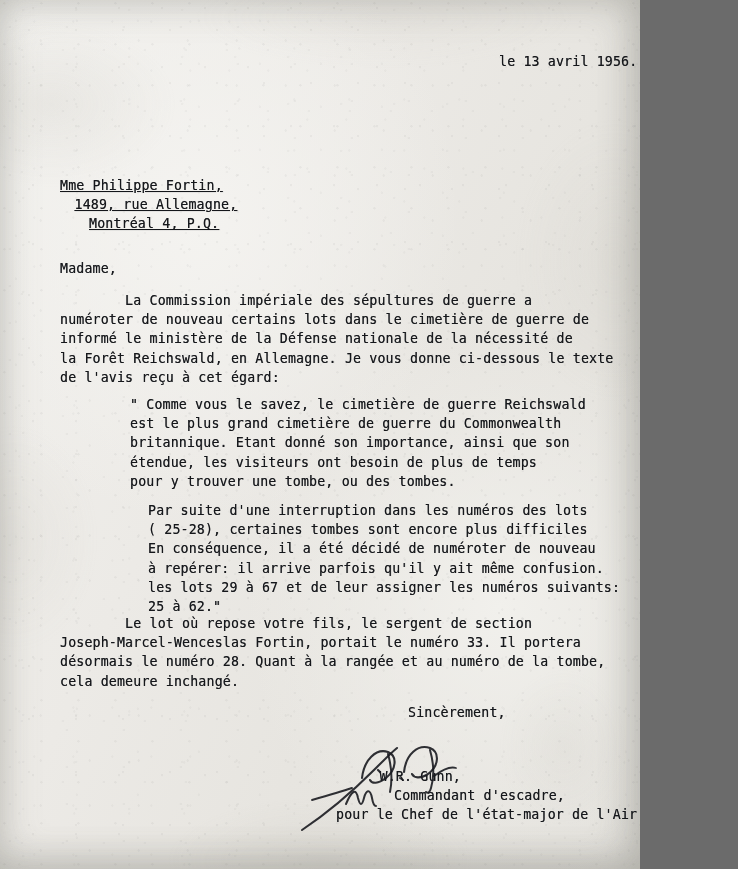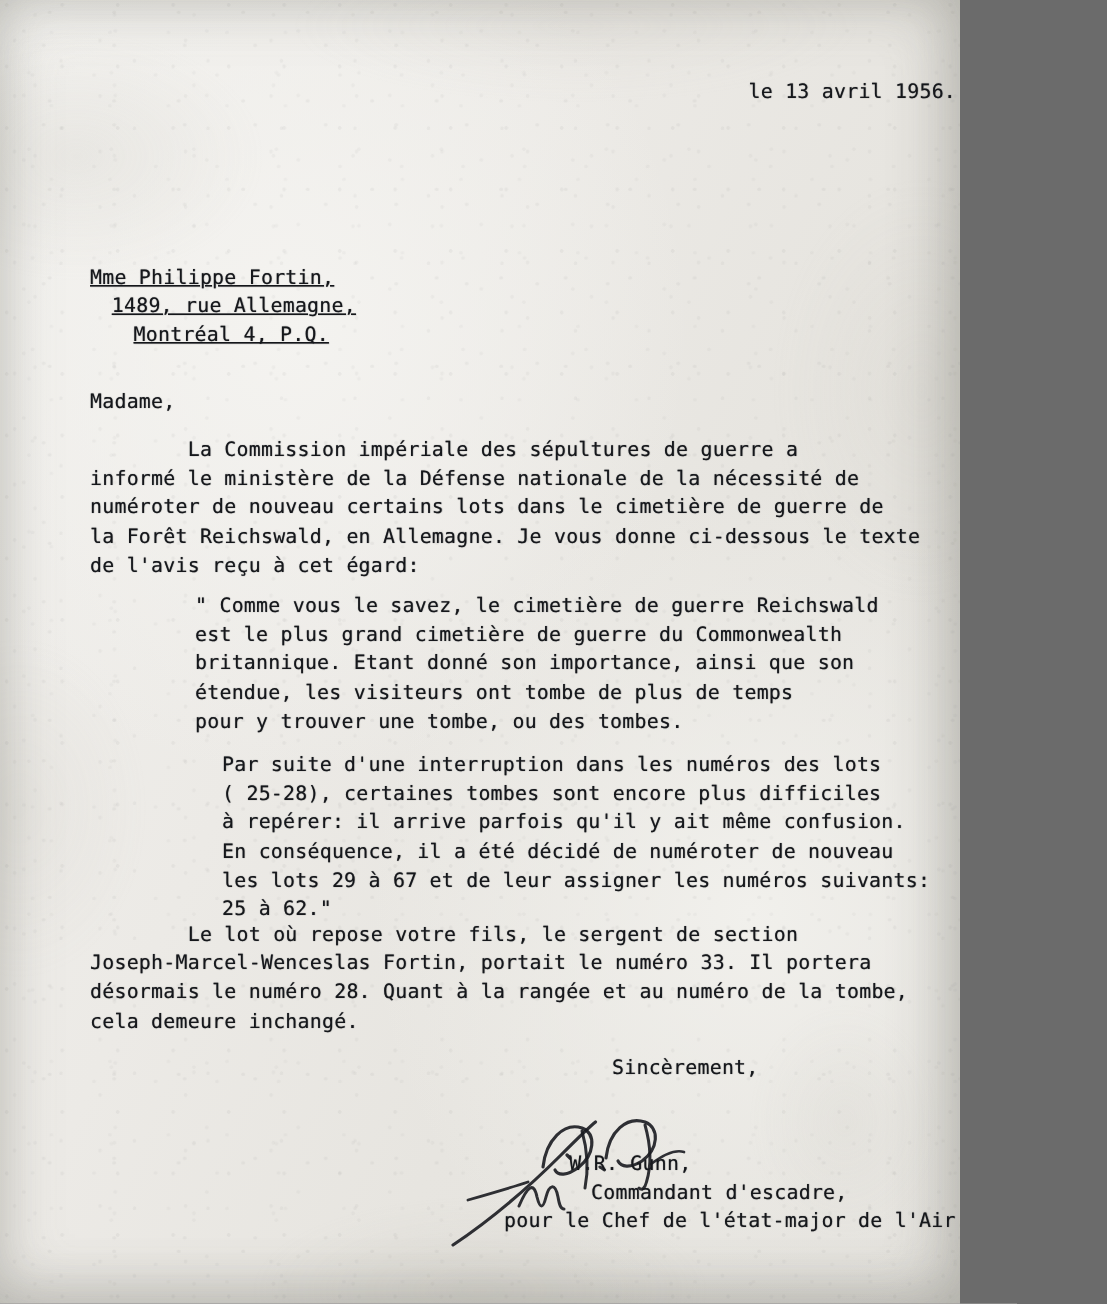--- a/index.html
+++ b/index.html
@@ -140,39 +140,39 @@
     <div class="blk" id="addr-block">
       <span class="tw">Mme Philippe Fortin,</span>
       <span class="tw addr-l2">1489, rue Allemagne,</span>
       <span class="tw addr-l3">Montréal 4, P.Q.</span>
     </div>
 
     <div class="tw" id="salutation">Madame,</div>
 
     <div class="blk" id="para-intro">
       <span class="tw">        La Commission impériale des sépultures de guerre a</span>
+      <span class="tw">numéroter de nouveau certains lots dans le cimetière de guerre de</span>
       <span class="tw">informé le ministère de la Défense nationale de la nécessité de</span>
-      <span class="tw">numéroter de nouveau certains lots dans le cimetière de guerre de</span>
       <span class="tw">la Forêt Reichswald, en Allemagne. Je vous donne ci-dessous le texte</span>
       <span class="tw">de l'avis reçu à cet égard:</span>
     </div>
 
     <div class="blk" id="quote-block-1">
       <span class="tw q-hang">" Comme vous le savez, le cimetière de guerre Reichswald</span>
       <span class="tw">est le plus grand cimetière de guerre du Commonwealth</span>
       <span class="tw">britannique. Etant donné son importance, ainsi que son</span>
-      <span class="tw">étendue, les visiteurs ont tombe de plus de temps</span>
+      <span class="tw">étendue, les visiteurs ont besoin de plus de temps</span>
       <span class="tw">pour y trouver une tombe, ou des tombes.</span>
     </div>
 
     <div class="blk" id="quote-block-2">
       <span class="tw">Par suite d'une interruption dans les numéros des lots</span>
       <span class="tw">( 25-28), certaines tombes sont encore plus difficiles</span>
+      <span class="tw">En conséquence, il a été décidé de numéroter de nouveau</span>
       <span class="tw">à repérer: il arrive parfois qu'il y ait même confusion.</span>
-      <span class="tw">En conséquence, il a été décidé de numéroter de nouveau</span>
       <span class="tw">les lots 29 à 67 et de leur assigner les numéros suivants:</span>
       <span class="tw">25 à 62."</span>
     </div>
 
     <div class="blk" id="para-final">
       <span class="tw">        Le lot où repose votre fils, le sergent de section</span>
       <span class="tw">Joseph-Marcel-Wenceslas Fortin, portait le numéro 33. Il portera</span>
       <span class="tw">désormais le numéro 28. Quant à la rangée et au numéro de la tombe,</span>
       <span class="tw">cela demeure inchangé.</span>
     </div>

